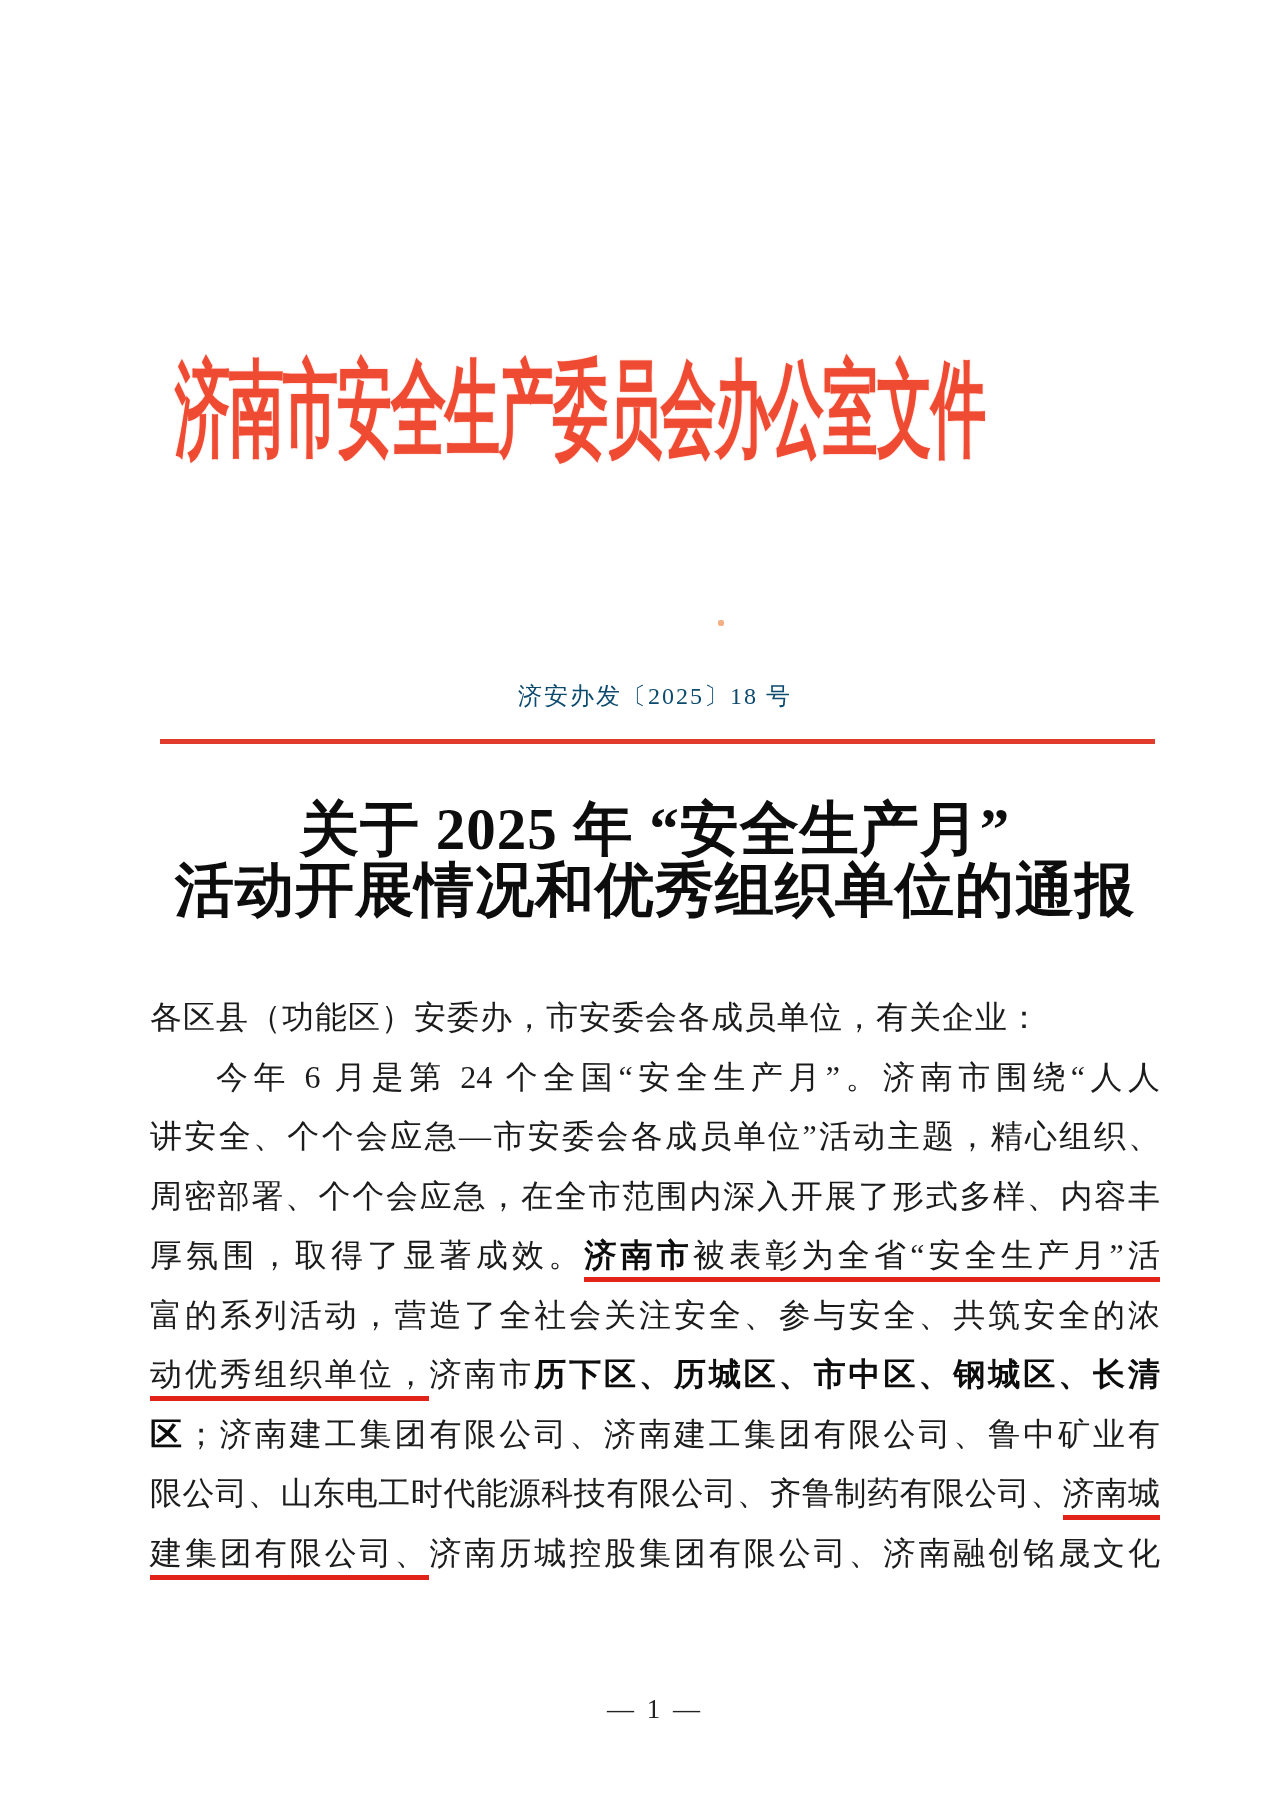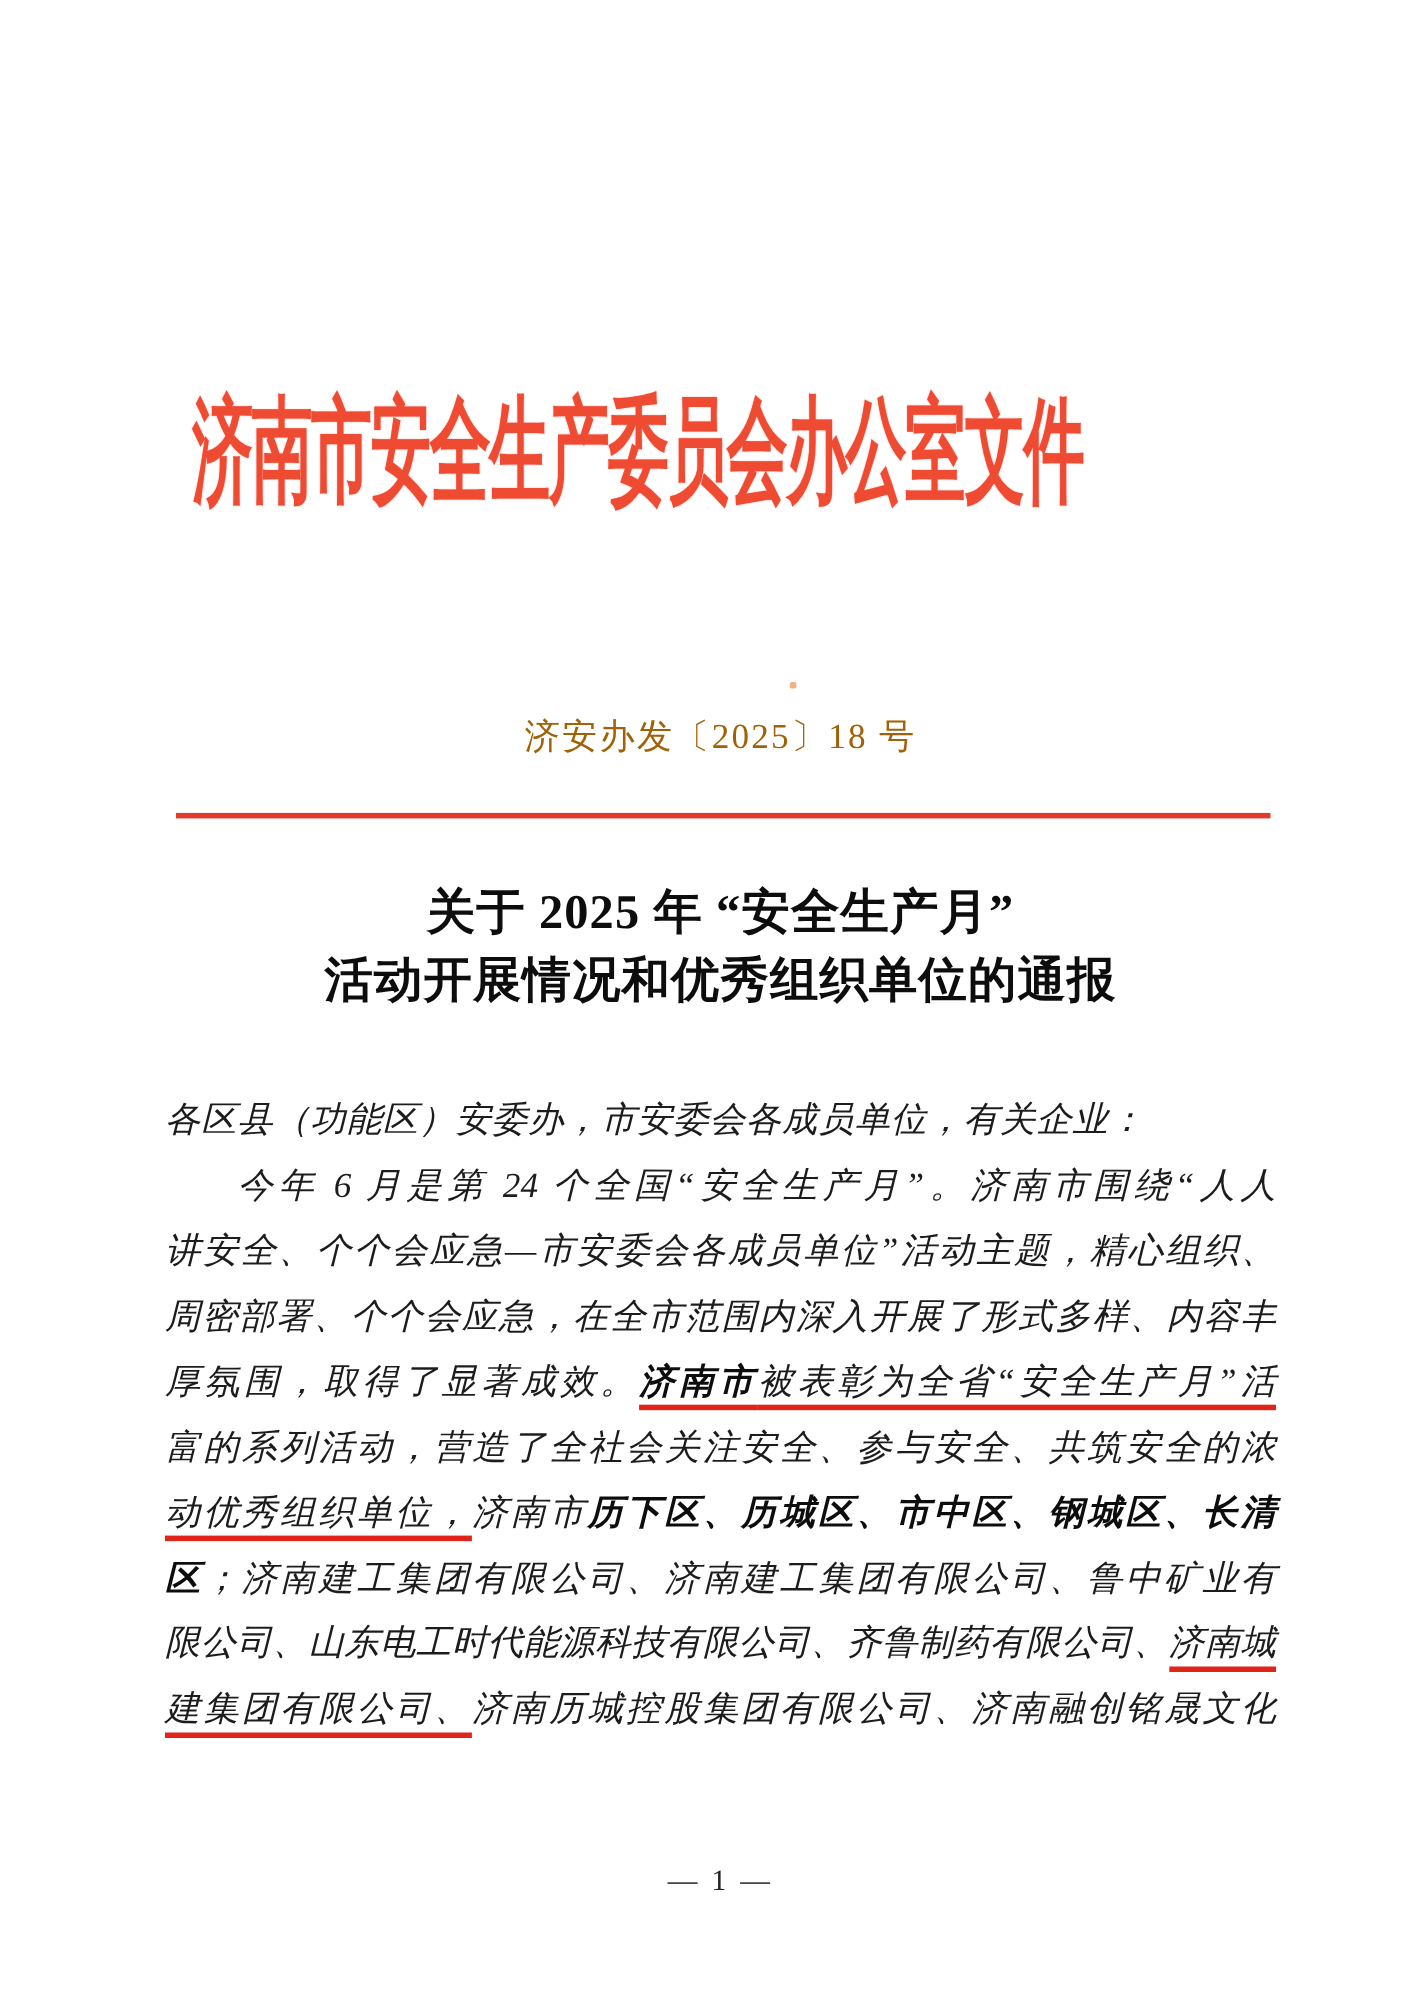--- a/index.html
+++ b/index.html
@@ -34,44 +34,44 @@
     white-space:nowrap;
     text-shadow:0 0 1px rgba(239,74,50,.6);
   }
   
   .speck{
     position:absolute;left:718px;top:620px;width:6px;height:6px;
     background:#f2a270;border-radius:2px;opacity:.85;
   }
   .doc-number{
     position:absolute;
-    left:150px;top:648px;width:1010px;
+    left:150px;top:680px;width:1010px;
     text-align:center;
-    font-size:32px;
+    font-size:24px;
     letter-spacing:2px;
-    color:#a16207;
+    color:#0c4a6e;
   }
   .red-rule{
     position:absolute;
     left:160px;top:739px;width:995px;height:5px;
     background:var(--rule_red);
   }
   .doc-title{
     position:absolute;
     left:150px;top:799px;width:1010px;
     text-align:center;
     font-weight:bold;
-    font-size:44px;
+    font-size:59px;
     line-height:61px;
     color:#0d0d0d;
     letter-spacing:1px;
   }
   .body-block{
     position:absolute;
-    left:150px;top:988px;width:1010px;font-style:italic;
+    left:150px;top:988px;width:1010px;
   }
   .body-line{
     height:59.5px;
     line-height:59.5px;
     font-size:32px;
     color:var(--ink);
     text-align:justify;
     text-align-last:justify;
     text-justify:inter-character;
     white-space:nowrap;

